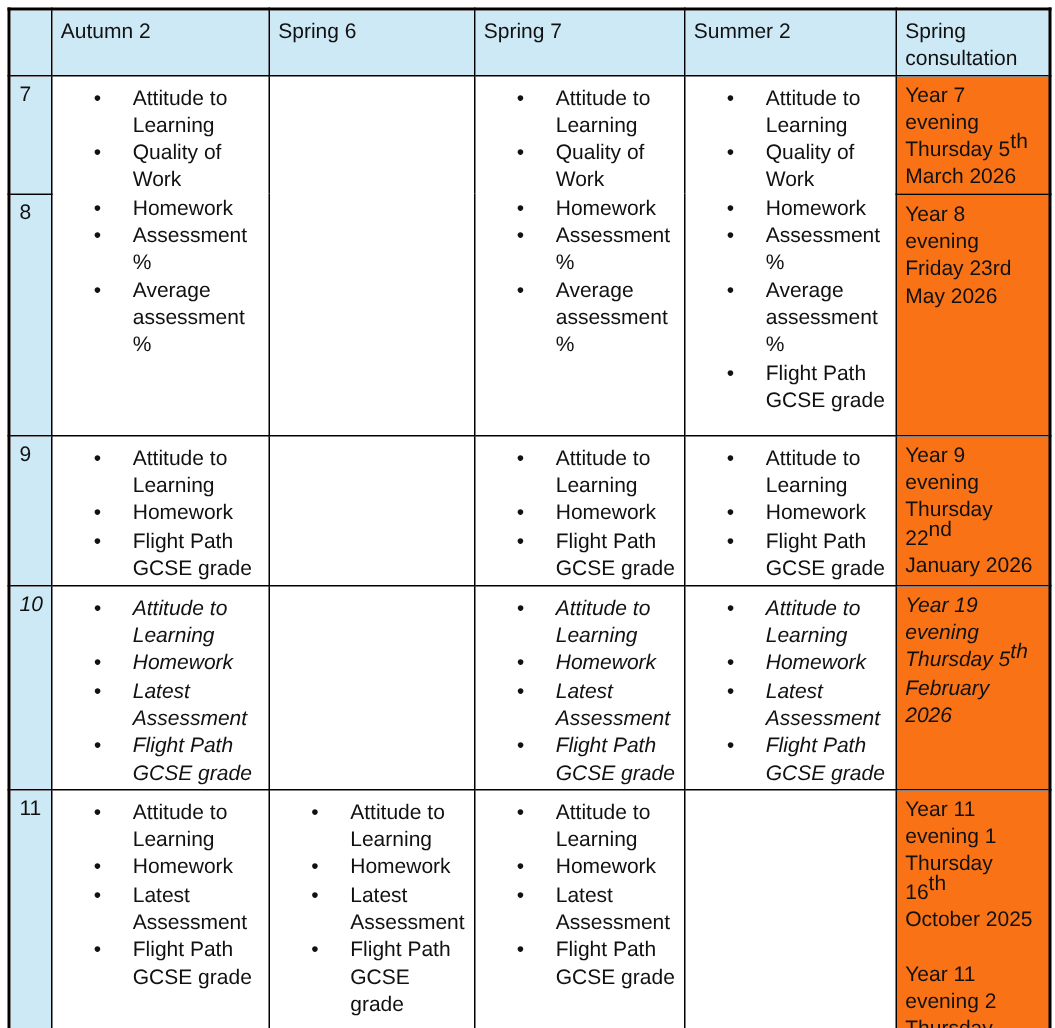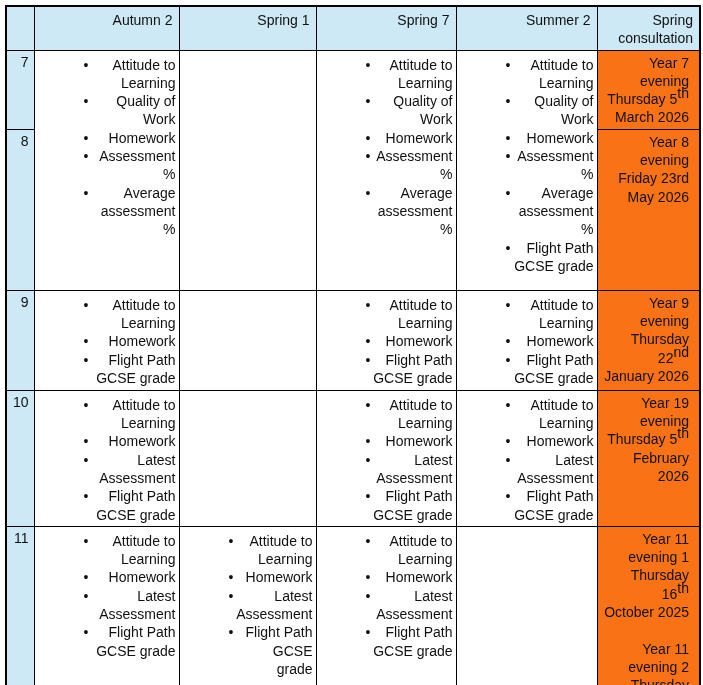--- a/index.html
+++ b/index.html
@@ -17,36 +17,36 @@
   .page{padding:5px 4px 7px 5px;}
   table.schedule{
     border-collapse:collapse;
     table-layout:fixed;
     width:694px;
     border:2px solid var(--border-color);
   }
   th,td{
     border:1px solid var(--border-color);
     vertical-align:top;
-    text-align:right;
+    text-align:left;
     font-size:14px;
     line-height:18.3px;
     font-weight:normal;
     padding:0;
     overflow:hidden;
   }
   th{
     background:var(--header-bg);
     padding:4px 6px 2px 6px;
   }
   tr.hdr{height:41px;}
   tr.r7{height:66px;}
   tr.r8{height:161px;}
   tr.r9{height:100px;}
-  tr.r10{height:135px;}
+  tr.r10{height:135px;font-style:italic;}
   tr.r11{height:170px;}
   td.year-cell{
     background:var(--header-bg);
     padding:2px 5px 0 6px;
   }
   td.list-cell{
     padding:5px 3px 2px 6px;
     background:#ffffff;
   }
   td.parents-cell{
@@ -77,21 +77,21 @@
       <col style="width:145px">
       <col style="width:137px">
       <col style="width:140px">
       <col style="width:141px">
       <col style="width:103px">
     </colgroup>
     <thead>
       <tr class="hdr">
         <th></th>
         <th>Autumn 2</th>
-        <th>Spring 1</th>
+        <th>Spring 6</th>
         <th>Spring 7</th>
         <th>Summer 2</th>
         <th>Spring consultation</th>
       </tr>
     </thead>
     <tbody>
       <tr class="r7">
         <td class="year-cell">7</td>
         <td class="list-cell" rowspan="2">
             <div class="bullets">

